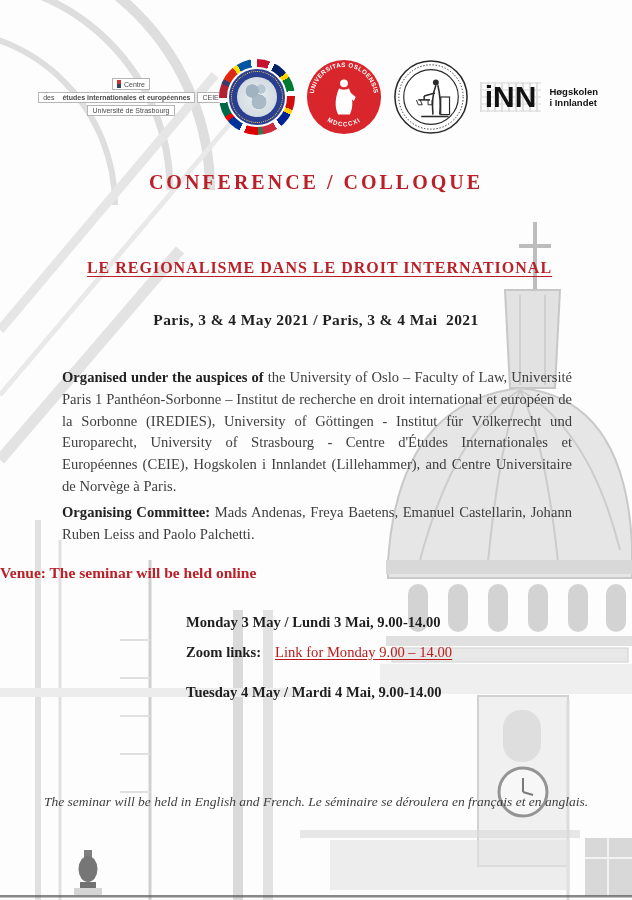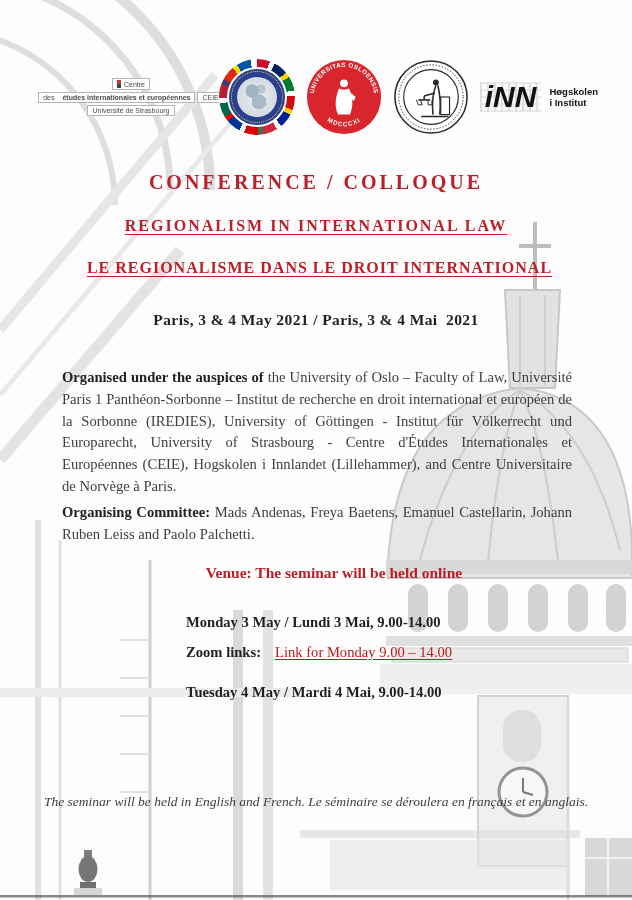--- a/index.html
+++ b/index.html
@@ -22,41 +22,41 @@
   .iredies{position:relative;width:76px;height:76px;border-radius:50%;
     background:conic-gradient(#c8102e 0 20deg,#fff 20deg 28deg,#012169 28deg 50deg,#ffd100 50deg 58deg,#007a33 58deg 80deg,#fff 80deg 88deg,#d00c0c 88deg 110deg,#ffcc00 110deg 118deg,#002395 118deg 140deg,#fff 140deg 148deg,#cd2a3e 148deg 170deg,#436f4d 170deg 178deg,#dd0000 178deg 200deg,#fff 200deg 208deg,#003399 208deg 230deg,#e00 230deg 238deg,#006847 238deg 260deg,#fff 260deg 268deg,#b22234 268deg 290deg,#3c3b6e 290deg 298deg,#de2910 298deg 320deg,#ffde00 320deg 328deg,#0055a4 328deg 350deg,#fff 350deg 360deg);}
   .iredies .blue{position:absolute;inset:8px;border-radius:50%;background:#2a3f8f;border:2px solid #fff;}
   .iredies .stars{position:absolute;inset:12px;border-radius:50%;border:1px dotted #f4d35e;}
   .iredies .globe{position:absolute;inset:18px;border-radius:50%;
     background:radial-gradient(circle at 38% 35%,#9fb3c0 0 18%,transparent 19%),
                radial-gradient(circle at 55% 62%,#a8bac6 0 22%,transparent 23%),
                radial-gradient(circle at 60% 30%,#b7c6d0 0 12%,transparent 13%),
                radial-gradient(#e9eef2,#c9d4db);}
   .inn{display:flex;align-items:center;gap:8px;font-family:"Liberation Sans",sans-serif;}
-  .inn-mark{position:relative;font-weight:900;font-size:30px;line-height:26px;color:#111;letter-spacing:0;padding:2px 5px;font-style:italic;}
+  .inn-mark{position:relative;font-weight:900;font-size:30px;line-height:26px;color:#111;letter-spacing:0;padding:2px 5px;}
   .inn-mark::before{content:"";position:absolute;inset:0;
     background:repeating-linear-gradient(90deg,#dcdcdc 0 2px,transparent 2px 7px),
                repeating-linear-gradient(0deg,#e6e6e6 0 2px,transparent 2px 7px);opacity:.9;}
   .inn-mark span{position:relative;}
   .inn-name{font-weight:bold;font-size:9.5px;line-height:11px;color:#111;}
 
   
   .red{color:#bb1f27;}
   .h-conf{position:absolute;top:171px;left:0;right:0;text-align:center;font-size:20px;font-weight:bold;letter-spacing:3px;}
   .h-en{position:absolute;top:217px;left:0;right:0;text-align:center;font-size:16px;font-weight:bold;letter-spacing:2px;text-decoration:underline;text-underline-offset:3px;}
   .h-fr{position:absolute;top:259px;left:0;right:0;text-align:center;font-size:16px;font-weight:bold;letter-spacing:1px;text-decoration:underline;text-underline-offset:3px;margin-left:7px;}
   .h-date{position:absolute;top:311px;left:0;right:0;text-align:center;font-size:15.5px;font-weight:bold;color:#1f1f1f;letter-spacing:.4px;white-space:pre-wrap;}
 
   
   .para{position:absolute;left:62px;right:60px;font-size:14.6px;line-height:21.8px;text-align:justify;color:#3e3e3e;}
   .para b{color:#222;}
   .p-auspices{top:367px;}
   .p-committee{top:502px;}
 
-  .venue{position:absolute;top:564px;left:0;right:0;text-align:center;font-size:15.5px;font-weight:bold;padding-left:36px;}
+  .venue{position:absolute;top:564px;left:0;right:0;text-align:left;font-size:15.5px;font-weight:bold;}
 
   
   .schedule{position:absolute;top:612px;left:186px;font-size:14.6px;color:#1f1f1f;}
   .day{font-weight:bold;line-height:21px;}
   .zoomrow{line-height:21px;margin-top:9px;}
   .zoomrow .lbl{font-weight:bold;margin-right:14px;}
   .session + .session{margin-top:19px;}
   a.zlink{color:#b91c1c;text-decoration:underline;text-underline-offset:2px;cursor:pointer;}
 
   .footer{position:absolute;top:794px;left:40px;right:40px;text-align:center;font-style:italic;font-size:13.5px;color:#3d3d3d;}
@@ -207,28 +207,27 @@
           <path d="M 37,43 L 37,48 L 41,48 L 41,43" stroke-width="1"></path>
           <rect x="50" y="40" width="9" height="18" stroke-width="1.2"></rect>
           <line x1="30" y1="60" x2="58" y2="60"></line>
         </g>
       </svg>
 
       <div class="inn">
         <div class="inn-mark"><span>iNN</span></div>
         <div class="inn-name">
           <div>Høgskolen</div>
-          <div>i Institut</div>
+          <div>i Innlandet</div>
         </div>
       </div>
 
     </div>
 
     <div class="h-conf red">CONFERENCE / COLLOQUE</div>
-    <div class="h-en red">REGIONALISM IN INTERNATIONAL LAW</div>
     <div class="h-fr red">LE REGIONALISME DANS LE DROIT INTERNATIONAL</div>
     <div class="h-date">Paris, 3 &amp; 4 May 2021 / Paris, 3 &amp; 4 Mai  2021</div>
 
     <div class="para p-auspices"><b>Organised under the auspices of</b><span> the University of Oslo – Faculty of Law, Université Paris 1 Panthéon-Sorbonne – Institut de recherche en droit international et européen de la Sorbonne (IREDIES), University of Göttingen - Institut für Völkerrecht und Europarecht, University of Strasbourg - Centre d'Études Internationales et Européennes (CEIE), Hogskolen i Innlandet (Lillehammer), and Centre Universitaire de Norvège à Paris.</span></div>
 
     <div class="para p-committee"><b>Organising Committee:</b><span> Mads Andenas, Freya Baetens, Emanuel Castellarin, Johann Ruben Leiss and Paolo Palchetti.</span></div>
 
     <div class="venue red">Venue: The seminar will be held online</div>
 
     <div class="schedule">

